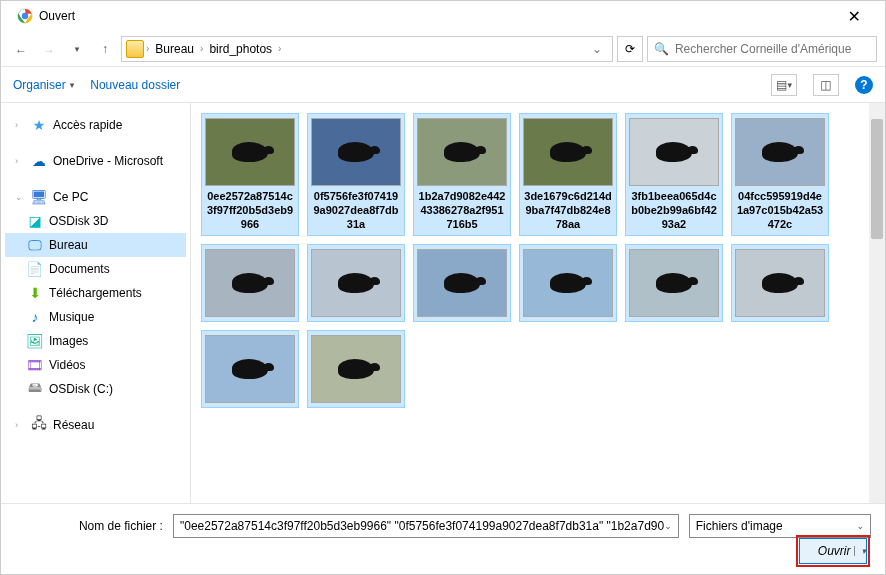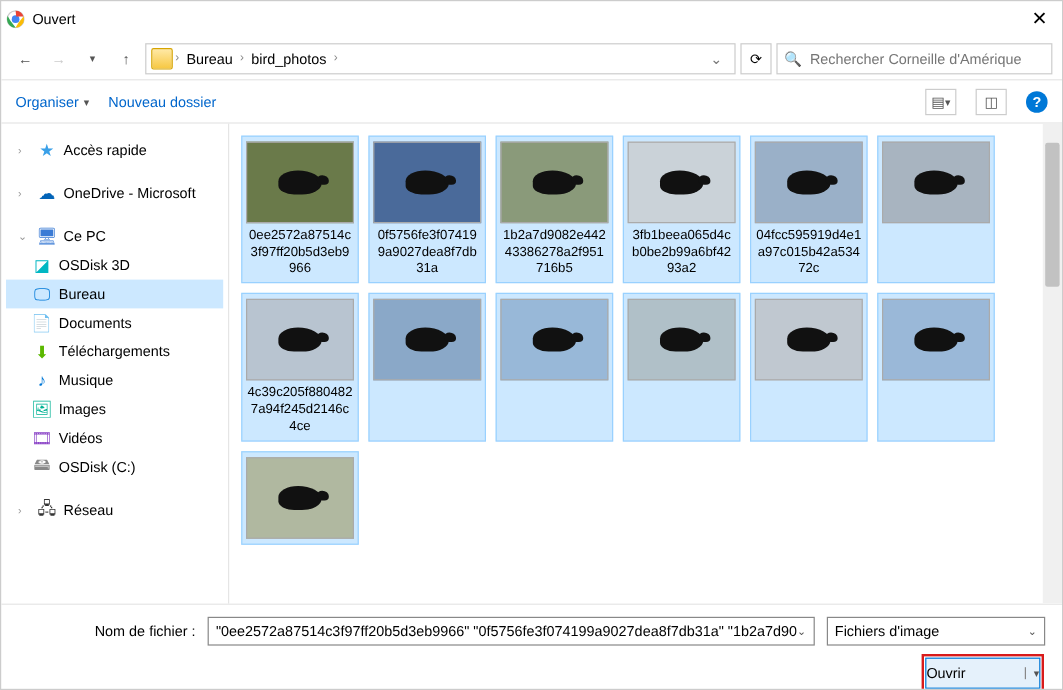--- a/index.html
+++ b/index.html
@@ -1,18 +1,18 @@
 <!DOCTYPE html>
 <html><head>
 <meta charset="utf-8">
 <style>
 * { box-sizing: border-box; margin: 0; padding: 0; font-family: 'Segoe UI', Tahoma, sans-serif; font-size: 12px; }
 body { background: #fff; width: 886px; height: 575px; overflow: hidden; border: 1px solid #ccc; }
 
-.titlebar { display: flex; align-items: center; height: 30px; padding: 0 4px; }
+.titlebar { display: flex; align-items: center; height: 30px; padding: 0 16px; }
 .titlebar .icon { width: 16px; height: 16px; margin-right: 6px; }
 .titlebar .title { flex: 1; }
 .titlebar .close { font-size: 16px; padding: 0 8px; cursor: pointer; }
 
 .navbar { display: flex; align-items: center; height: 36px; padding: 0 8px; gap: 4px; border-bottom: 1px solid #e5e5e5; }
 .navbtn { width: 24px; height: 24px; display: flex; align-items: center; justify-content: center; color: #555; cursor: pointer; }
 .navbtn.disabled { color: #ccc; }
 .breadcrumb { flex: 1; display: flex; align-items: center; border: 1px solid #ccc; height: 26px; padding: 0 4px; gap: 2px; }
 .breadcrumb .folder-icon { width: 18px; height: 18px; background: linear-gradient(#ffe9a6,#f7c843); border: 1px solid #d6a400; border-radius: 2px; }
 .breadcrumb .sep { color: #888; font-size: 10px; }
@@ -47,36 +47,36 @@
 .ico.dl { color: #5bb800; }
 .ico.music { color: #0078d7; }
 .ico.img { color: #00b294; }
 .ico.vid { color: #8b44c7; }
 .ico.disk { color: #888; }
 .ico.net { color: #333; }
 
 .content { flex: 1; position: relative; overflow: hidden; }
 .grid { display: flex; flex-wrap: wrap; gap: 8px; padding: 10px; align-content: flex-start; height: 100%; overflow-y: auto; }
 .tile { width: 98px; display: flex; flex-direction: column; align-items: center; padding: 4px; border: 1px solid transparent; }
-.tile.selected { background: #cce8ff; border-color: #99d1ff; }
+.tile.selected { background: #cce8ff; border-color: #99d1ff; font-weight: bold; }
 .thumb { width: 90px; height: 68px; background: #556; border: 1px solid #aaa; position: relative; overflow: hidden; display: flex; align-items: center; justify-content: center; }
 .bird { width: 36px; height: 20px; background: #111; border-radius: 50% 60% 50% 40%; position: relative; }
 .bird::before { content: ""; position: absolute; right: -6px; top: 4px; width: 10px; height: 8px; background: #111; border-radius: 50% 60% 40% 50%; }
 .fname { font-size: 11px; text-align: center; line-height: 1.25; margin-top: 4px; word-break: break-all; max-height: 42px; overflow: hidden; }
 .scrollbar { position: absolute; right: 0; top: 0; bottom: 0; width: 16px; background: #f0f0f0; }
 .scrollthumb { position: absolute; left: 2px; right: 2px; top: 16px; height: 120px; background: #c2c2c2; border-radius: 2px; }
 
 .footer { border-top: 1px solid #e5e5e5; padding: 10px 14px; }
-.row { display: flex; align-items: center; gap: 10px; margin-bottom: 10px; }
+.row { display: flex; align-items: center; gap: 10px; }
 .row label { text-align: right; width: 160px; }
 .fname-input { flex: 1; height: 24px; border: 1px solid #888; padding: 0 6px; display: flex; align-items: center; justify-content: space-between; }
 .fname-input span.val { white-space: nowrap; overflow: hidden; text-overflow: ellipsis; }
 .filter { width: 196px; height: 24px; border: 1px solid #888; padding: 0 6px; display: flex; align-items: center; justify-content: space-between; }
 .btns { display: flex; justify-content: flex-end; gap: 10px; padding-right: 4px; }
-.btn { width: 96px; height: 26px; border: 1px solid #adadad; background: #e1e1e1; display: flex; align-items: center; justify-content: space-between; cursor: pointer; gap: 4px; }
+.btn { width: 68px; height: 26px; border: 1px solid #adadad; background: #e1e1e1; display: flex; align-items: center; justify-content: flex-end; cursor: pointer; gap: 4px; font-style: italic; }
 .btn.primary { outline: 2px solid #d81b1b; outline-offset: 1px; border-color: #0078d7; background: #e5f1fb; }
 .dd { font-size: 9px; color: #555; }
 </style>
 </head>
 <body>
 
 <div class="titlebar">
   <span class="icon">
     <svg viewBox="0 0 16 16" width="16" height="16">
         <circle cx="8" cy="8" r="7" fill="#fff" stroke="#ccc"></circle>
@@ -206,41 +206,46 @@
           </div>
           <div class="fname">0f5756fe3f074199a9027dea8f7db31a</div>
         </div>
         <div class="tile selected">
           <div class="thumb" style="background: rgb(138, 154, 122);">
             <div class="bird"></div>
           </div>
           <div class="fname">1b2a7d9082e44243386278a2f951716b5</div>
         </div>
         <div class="tile selected">
+          <div class="thumb" style="background: rgb(106, 122, 74);">
+            <div class="bird"></div>
+          </div>
+          <div class="fname">3de1679c6d214d9ba7f47db824e878aa</div>
+        </div>
+        <div class="tile selected">
           <div class="thumb" style="background: rgb(202, 210, 216);">
             <div class="bird"></div>
           </div>
           <div class="fname">3fb1beea065d4cb0be2b99a6bf4293a2</div>
         </div>
         <div class="tile selected">
           <div class="thumb" style="background: rgb(154, 176, 200);">
             <div class="bird"></div>
           </div>
           <div class="fname">04fcc595919d4e1a97c015b42a53472c</div>
         </div>
         <div class="tile selected">
           <div class="thumb" style="background: rgb(168, 180, 192);">
             <div class="bird"></div>
           </div>
         </div>
         <div class="tile selected">
           <div class="thumb" style="background: rgb(184, 196, 208);">
             <div class="bird"></div>
           </div>
-          <div class="fname">4c39c205f8804827a94f245d2146c4ce</div>
         </div>
         <div class="tile selected">
           <div class="thumb" style="background: rgb(138, 168, 200);">
             <div class="bird"></div>
           </div>
         </div>
         <div class="tile selected">
           <div class="thumb" style="background: rgb(152, 184, 216);">
             <div class="bird"></div>
           </div>

